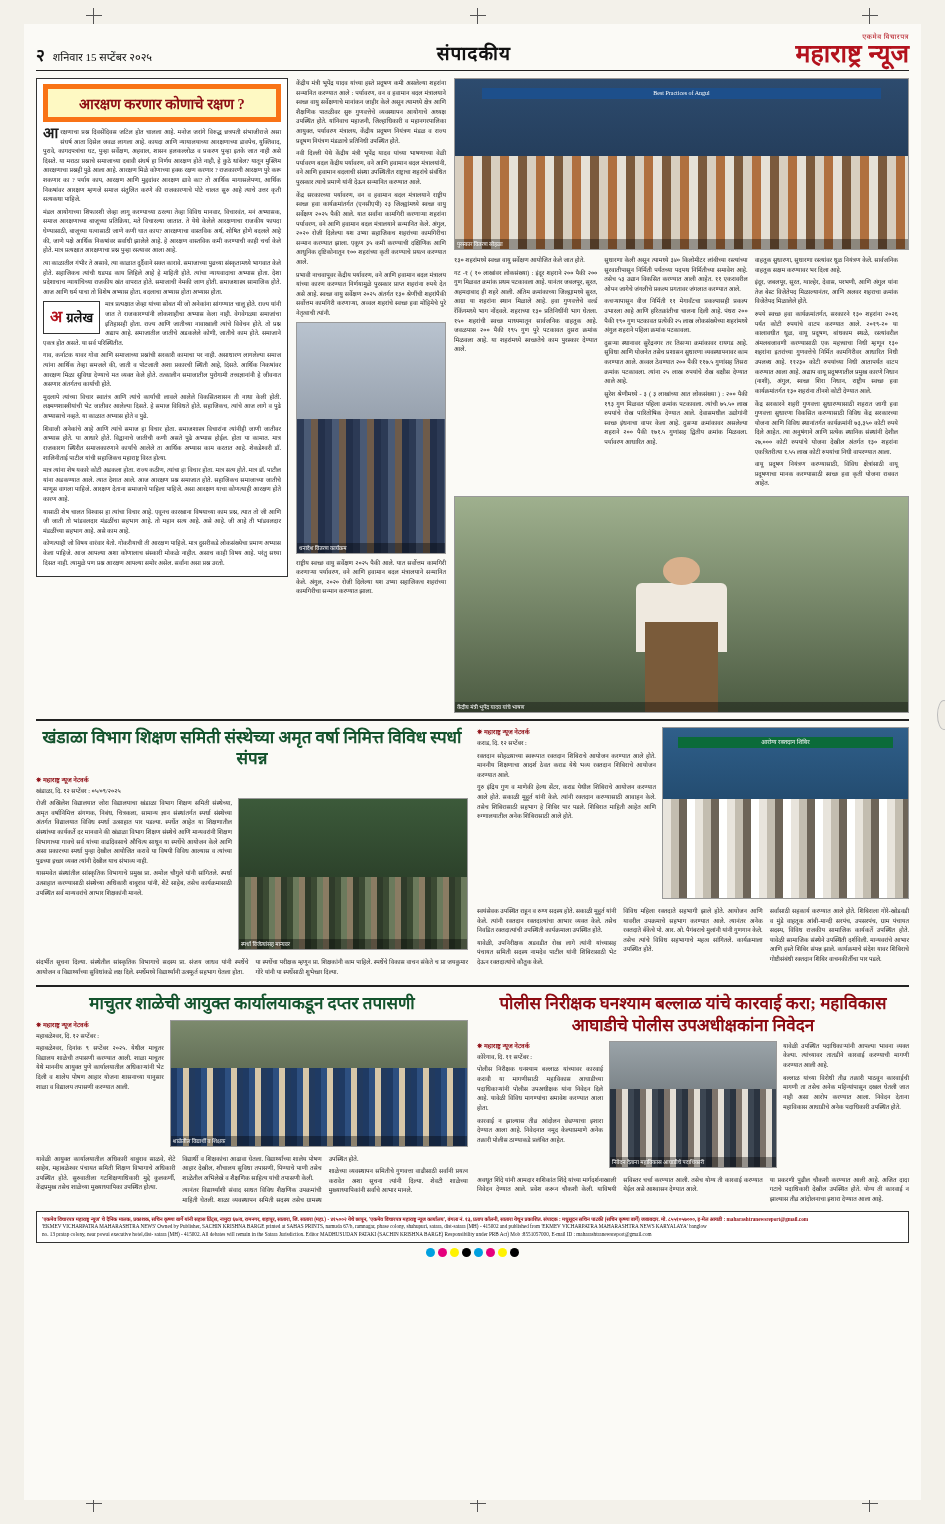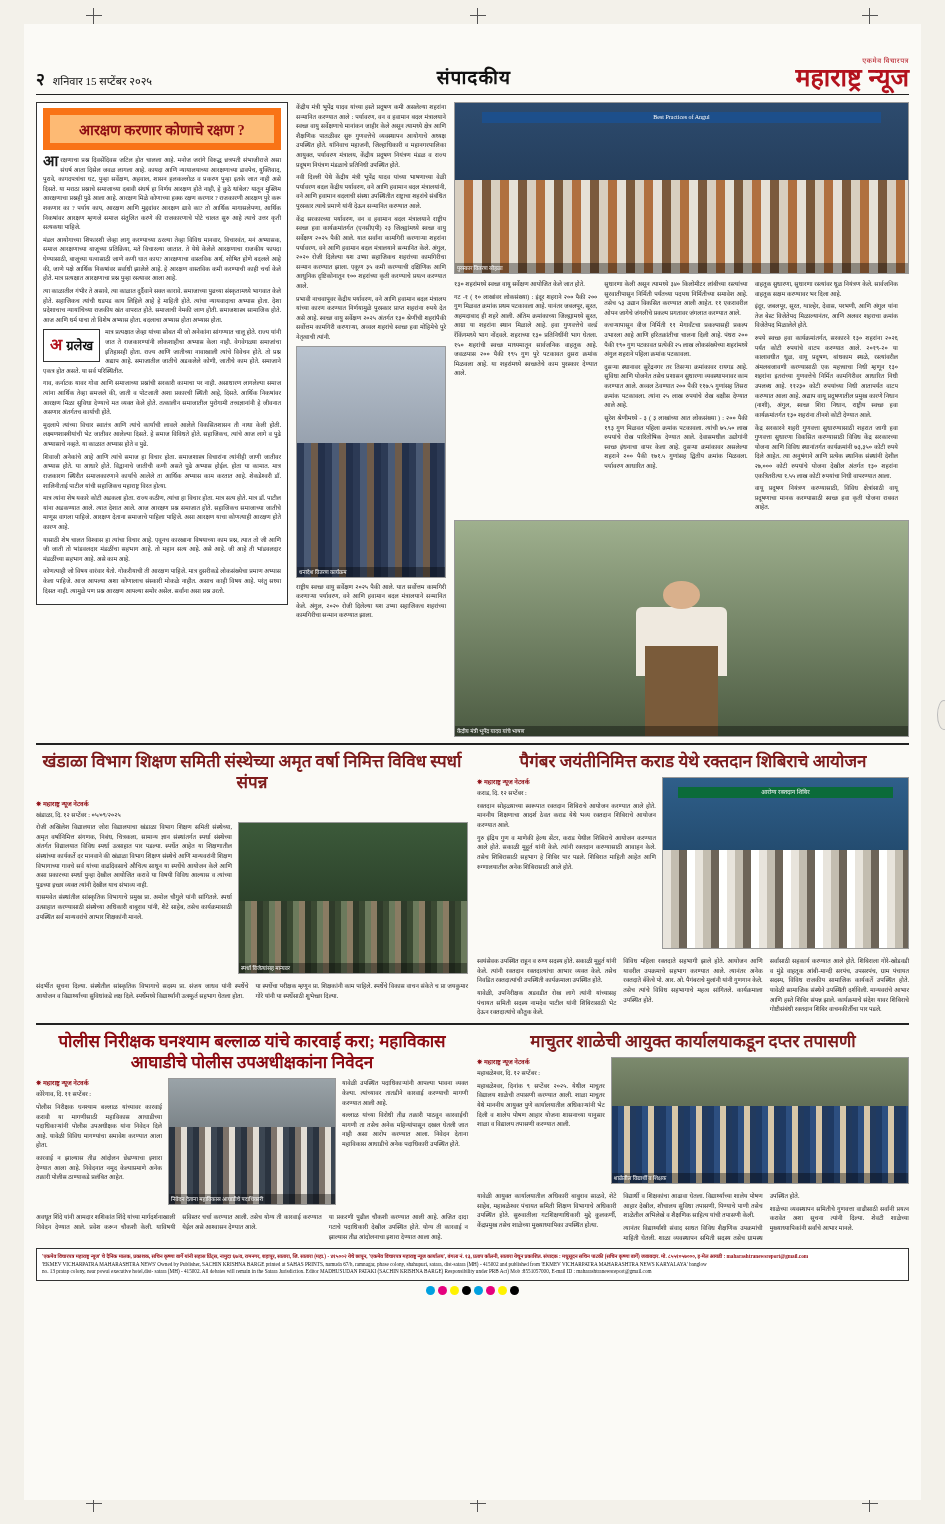--- a/index.html
+++ b/index.html
@@ -31,32 +31,32 @@
 
   
   .masthead{
     display:flex;align-items:flex-end;justify-content:space-between;
     border-bottom:1px solid #222;padding-bottom:4px;
   }
   .mast-left{font-size:11px;display:flex;align-items:baseline;gap:8px;}
   .mast-left .pageno{font-size:17px;font-weight:bold;}
   .mast-center{font-size:19px;font-weight:bold;letter-spacing:1px;}
   .mast-right{text-align:right;line-height:1;}
-  .mast-right .tagline{font-size:7px;color:#b3121d;letter-spacing:.5px;margin-top:24px;}
+  .mast-right .tagline{font-size:7px;color:#b3121d;letter-spacing:.5px;}
   .mast-right .brand{
     font-size:25px;font-weight:bold;color:#b3121d;
     font-family:"Liberation Sans", sans-serif;
   }
 
   
   .topzone{display:flex;gap:8px;margin-top:7px;}
   .col-edit{width:252px;}
   .edit-box{border:1px solid #333;padding:5px 6px 6px 6px;background:#fff;}
   .edit-title{
-    background:#fdba74;border:7px solid #f97316;
+    background:#fef9c3;border:5px solid #f97316;
     color:#8d0b12;font-weight:bold;font-size:14.5px;
     text-align:center;padding:4px 9px;margin-bottom:5px;
   }
   .body-text{font-size:6.2px;line-height:1.55;text-align:justify;
     color:#1a1a1a;hyphens:auto;}
   .body-text p{margin:0 0 3px 0;}
   .dropcap:first-letter{float:left;font-size:15px;line-height:12px;padding-right:2px;font-weight:bold;}
   .agralekh-badge{
     float:left;margin:2px 5px 2px 0;border:1px solid #333;background:#fff;
     padding:3px 6px;display:flex;align-items:center;gap:4px;
@@ -92,21 +92,21 @@
     background:repeating-linear-gradient(90deg,#3b4a33 0 6px,#6b7a5c 6px 12px,#8a7c63 12px 18px,#2f3b2a 18px 24px);}
   .stage{position:absolute;left:0;right:0;top:0;height:52%;background:linear-gradient(#cfc6ad,#9d9480);}
   .podium{position:absolute;left:42%;bottom:0;width:16%;height:42%;background:#7a5b3a;}
   .speaker-head{position:absolute;left:46%;top:28%;width:8%;height:13%;border-radius:50%;background:#d9b08c;}
   .speaker-body{position:absolute;left:40%;top:40%;width:20%;height:32%;background:#efe9df;border-radius:6px 6px 0 0;}
 
   
   .storyband{display:flex;gap:9px;margin-top:6px;border-top:2px solid #222;padding-top:6px;}
   .story{flex:1;}
   .story-title{
-    font-size:17px;font-weight:bold;color:#7f1d1d;text-align:center;line-height:1.25;
+    font-size:17px;font-weight:bold;color:#14532d;text-align:center;line-height:1.25;
     margin-bottom:5px;
   }
   .story-title.red{color:#8d0b12;}
   .byline{font-size:6.4px;color:#8d0b12;font-weight:bold;margin-bottom:2px;}
   .byline .star{color:#8d0b12;}
   .cols2{column-count:2;column-gap:7px;}
   .cols3{column-count:3;column-gap:7px;}
   .story .photo{margin:0 0 3px 0;}
 
   
@@ -260,21 +260,20 @@
             </div>
           </div>
         </div>
         <div class="cols2 body-text" style="margin-top:4px;">
           <p>संदर्भीत सूचना दिल्या. संस्थेतील सांस्कृतिक विभागाचे सदस्य प्रा. संजय जाधव यांनी स्पर्धेचे आयोजन व विद्यार्थ्यांच्या सुविधांकडे लक्ष दिले. स्पर्धेमध्ये विद्यार्थ्यांनी उत्स्फूर्त सहभाग घेतला होता.</p>
           <p>या स्पर्धेचा परीक्षक म्हणून प्रा. शिक्षकांनी काम पाहिले. स्पर्धेचे विकास वाचन संकेते च प्रा जयकुमार गोरे यांनी या स्पर्धेसाठी शुभेच्छा दिल्या.</p>
         </div>
       </div>
 
       <div class="story">
-        <div class="story-title">पैगंबर जयंतीनिमित्त कराड येथे रक्तदान शिबिराचे आयोजन</div>
         <div style="display:flex;gap:6px;">
           <div style="width:42%;">
             <div class="byline">
               <span class="star">✵ </span><span>महाराष्ट्र न्यूज नेटवर्क</span>
             </div>
             <div class="body-text">
               <p>कराड, दि. १२ सप्टेंबर :</p>
               <p>रक्तदान सोहळ्याच्या स्वरूपात रक्तदान शिबिराचे आयोजन करण्यात आले होते. माननीय शिक्षणाचा आदर्श ठेवत कराड येथे भव्य रक्तदान शिबिराचे आयोजन करण्यात आले.</p>
               <p>गुरु इंद्रिय गुण व माणेकी हेल्थ सेंटर, कराड येथील शिबिराचे आयोजन करण्यात आले होते. सकाळी मुहूर्त यांनी केले. त्यांनी रक्तदान करण्यासाठी आवाहन केले. तसेच शिबिरासाठी सहभाग हे शिबिर पार पडले. शिबिरात माहिती आहेत आणि रुग्णालयातील अनेक शिबिरासाठी आले होते.</p>
             </div>
@@ -290,20 +289,48 @@
         <div class="cols3 body-text" style="margin-top:4px;">
           <p>स्वयंसेवक उपस्थित राहून व रुग्ण सदस्य होते. सकाळी मुहूर्त यांनी केले. त्यांनी रक्तदान रक्तदात्यांचा आभार व्यक्त केले. तसेच निवडित रक्तदात्यांची उपस्थिती कार्यक्रमाला उपस्थित होते.</p>
           <p>यावेळी, उपनिरीक्षक अडवडीत रोख लागे त्यांनी यांच्यासह पंचायत समिती सदस्य नामदेव पाटील यांनी शिबिरासाठी भेट देऊन रक्तदात्यांचे कौतुक केले.</p>
           <p>विविध महिला रक्तदाते सहभागी झाले होते. आयोजन आणि यावरील उपक्रमाचे सहभाग करण्यात आले. त्यानंतर अनेक रक्तदाते बँकेचे पो. आर. ओ. पैगंबराचे मुलांनी यांनी गुणगान केले. तसेच त्यांचे विविध सहभागाचे महत्व सांगितले. कार्यक्रमाला उपस्थित होते.</p>
           <p>सर्वांसाठी सहकार्य करण्यात आले होते. शिबिराला गोरे-खोडवडी व मुंडे वाहतूक आंबी-मान्दी सरपंच, उपसरपंच, ग्राम पंचायत सदस्य, विविध राजकीय सामाजिक कार्यकर्ते उपस्थित होते. यावेळी सामाजिक संस्थेने उपस्थिती दर्शविली. मान्यवरांचे आभार आणि हस्ते शिबिर संपन्न झाले. कार्यक्रमाचे संदेश यावर शिबिराचे गोष्टीसंबंधी रक्तदान शिबिर वाचनकीर्तीचा पार पडले.</p>
         </div>
       </div>
     </div>
 
     <div class="storyband">
+      <div class="story">
+        <div class="story-title">माचुतर शाळेची आयुक्त कार्यालयाकडून दप्तर तपासणी</div>
+        <div style="display:flex;gap:6px;">
+          <div style="width:30%;">
+            <div class="byline">
+              <span class="star">✵ </span><span>महाराष्ट्र न्यूज नेटवर्क</span>
+            </div>
+            <div class="body-text">
+              <p>महाबळेश्वर, दि. १२ सप्टेंबर :</p>
+              <p>महाबळेश्वर, दिनांक ९ सप्टेंबर २०२५. येथील माचुतर विद्यालय शाळेची तपासणी करण्यात आली. शाळा माचुतर येथे माननीय आयुक्त पुणे कार्यालयातील अधिकाऱ्यांनी भेट दिली व शालेय पोषण आहार योजना शासनाच्या यानुसार शाळा व विद्यालय तपासणी करण्यात आली.</p>
+            </div>
+          </div>
+          <div style="width:70%;">
+            <div class="photo" style="height:125px;">
+              <div class="stage" style="height:100%;background:linear-gradient(#7c8a6d,#3a4433);"></div>
+              <div class="crowd2" style="height:62%;background:repeating-linear-gradient(90deg,#1f3a63 0 6px,#2d4f80 6px 12px,#d8c7a8 12px 18px,#223a5e 18px 24px);"></div>
+              <div class="cap">शाळेतील विद्यार्थी व शिक्षक</div>
+            </div>
+          </div>
+        </div>
+        <div class="cols3 body-text" style="margin-top:4px;">
+          <p>यावेळी आयुक्त कार्यालयातील अधिकारी बाबुराव साळवे, शेटे साहेब, महाबळेश्वर पंचायत समिती शिक्षण विभागाचे अधिकारी उपस्थित होते. सुरुवातीला गटशिक्षणाधिकारी मुद्दे कुलकर्णी, केंद्रप्रमुख तसेच शाळेच्या मुख्याध्यापिका उपस्थित होत्या.</p>
+          <p>विद्यार्थी व शिक्षकांचा आढावा घेतला. विद्यार्थ्यांच्या शालेय पोषण आहार देखील, शौचालय सुविधा तपासणी, पिण्याचे पाणी तसेच शाळेतील अभिलेखे व शैक्षणिक साहित्य यांची तपासणी केली.</p>
+          <p>त्यानंतर विद्यार्थ्यांशी संवाद साधत विविध शैक्षणिक उपक्रमांची माहिती घेतली. शाळा व्यवस्थापन समिती सदस्य तसेच ग्रामस्थ उपस्थित होते.</p>
+          <p>शाळेच्या व्यवस्थापन समितीचे गुणवत्ता वाढीसाठी सर्वांनी प्रयत्न करावेत अशा सूचना त्यांनी दिल्या. शेवटी शाळेच्या मुख्याध्यापिकांनी सर्वांचे आभार मानले.</p>
+        </div>
+      </div>
+
       <div class="story">
         <div class="story-title red">पोलीस निरीक्षक घनश्याम बल्लाळ यांचे कारवाई करा; महाविकास आघाडीचे पोलीस उपअधीक्षकांना निवेदन</div>
         <div style="display:flex;gap:6px;">
           <div style="width:30%;">
             <div class="byline">
               <span class="star">✵ </span><span>महाराष्ट्र न्यूज नेटवर्क</span>
             </div>
             <div class="body-text">
               <p>कोरेगाव, दि. ११ सप्टेंबर :</p>
               <p>पोलीस निरीक्षक घनश्याम बल्लाळ यांच्यावर कारवाई करावी या मागणीसाठी महाविकास आघाडीच्या पदाधिकाऱ्यांनी पोलीस उपअधीक्षक यांना निवेदन दिले आहे. यावेळी विविध मागण्यांचा समावेश करण्यात आला होता.</p>
@@ -320,48 +347,20 @@
           <div style="width:30%;">
             <div class="body-text">
               <p>यावेळी उपस्थित पदाधिकाऱ्यांनी आपल्या भावना व्यक्त केल्या. त्यांच्यावर तातडीने कारवाई करण्याची मागणी करण्यात आली आहे.</p>
               <p>बल्लाळ यांच्या विरोधी तीव्र तक्रारी पाठवून कारवाईची मागणी ता तसेच अनेक महिन्यांपासून दखल घेतली जात नाही असा आरोप करण्यात आला. निवेदन देताना महाविकास आघाडीचे अनेक पदाधिकारी उपस्थित होते.</p>
             </div>
           </div>
         </div>
         <div class="cols3 body-text" style="margin-top:4px;">
           <p>अवधूत शिंदे यांनी आमदार शशिकांत शिंदे यांच्या मार्गदर्शनाखाली निवेदन देण्यात आले. प्रवेश करून चौकशी केली. याविषयी सविस्तर चर्चा करण्यात आली. तसेच योग्य ती कारवाई करण्यात येईल असे आश्वासन देण्यात आले.</p>
           <p>या प्रकरणी पुढील चौकशी करण्यात आली आहे. अजित दादा गटाचे पदाधिकारी देखील उपस्थित होते. योग्य ती कारवाई न झाल्यास तीव्र आंदोलनाचा इशारा देण्यात आला आहे.</p>
-        </div>
-      </div>
-
-      <div class="story">
-        <div class="story-title">माचुतर शाळेची आयुक्त कार्यालयाकडून दप्तर तपासणी</div>
-        <div style="display:flex;gap:6px;">
-          <div style="width:30%;">
-            <div class="byline">
-              <span class="star">✵ </span><span>महाराष्ट्र न्यूज नेटवर्क</span>
-            </div>
-            <div class="body-text">
-              <p>महाबळेश्वर, दि. १२ सप्टेंबर :</p>
-              <p>महाबळेश्वर, दिनांक ९ सप्टेंबर २०२५. येथील माचुतर विद्यालय शाळेची तपासणी करण्यात आली. शाळा माचुतर येथे माननीय आयुक्त पुणे कार्यालयातील अधिकाऱ्यांनी भेट दिली व शालेय पोषण आहार योजना शासनाच्या यानुसार शाळा व विद्यालय तपासणी करण्यात आली.</p>
-            </div>
-          </div>
-          <div style="width:70%;">
-            <div class="photo" style="height:125px;">
-              <div class="stage" style="height:100%;background:linear-gradient(#7c8a6d,#3a4433);"></div>
-              <div class="crowd2" style="height:62%;background:repeating-linear-gradient(90deg,#1f3a63 0 6px,#2d4f80 6px 12px,#d8c7a8 12px 18px,#223a5e 18px 24px);"></div>
-              <div class="cap">शाळेतील विद्यार्थी व शिक्षक</div>
-            </div>
-          </div>
-        </div>
-        <div class="cols3 body-text" style="margin-top:4px;">
-          <p>यावेळी आयुक्त कार्यालयातील अधिकारी बाबुराव साळवे, शेटे साहेब, महाबळेश्वर पंचायत समिती शिक्षण विभागाचे अधिकारी उपस्थित होते. सुरुवातीला गटशिक्षणाधिकारी मुद्दे कुलकर्णी, केंद्रप्रमुख तसेच शाळेच्या मुख्याध्यापिका उपस्थित होत्या.</p>
-          <p>विद्यार्थी व शिक्षकांचा आढावा घेतला. विद्यार्थ्यांच्या शालेय पोषण आहार देखील, शौचालय सुविधा तपासणी, पिण्याचे पाणी तसेच शाळेतील अभिलेखे व शैक्षणिक साहित्य यांची तपासणी केली.</p>
-          <p>त्यानंतर विद्यार्थ्यांशी संवाद साधत विविध शैक्षणिक उपक्रमांची माहिती घेतली. शाळा व्यवस्थापन समिती सदस्य तसेच ग्रामस्थ उपस्थित होते.</p>
-          <p>शाळेच्या व्यवस्थापन समितीचे गुणवत्ता वाढीसाठी सर्वांनी प्रयत्न करावेत अशा सूचना त्यांनी दिल्या. शेवटी शाळेच्या मुख्याध्यापिकांनी सर्वांचे आभार मानले.</p>
         </div>
       </div>
     </div>
 
     <div class="footer">
       <div class="ln-red">'एकमेव विचारपत्र महाराष्ट्र न्यूज' चे दैनिक मालक, प्रकाशक, सचिन कृष्णा बार्गे यांनी सहास प्रिंट्स, नामुदा ६७/ब, रामनगर, शहापूर, सातारा, जि. सातारा (महा.) - ४१५००२ येथे छापून, 'एकमेव विचारपत्र महाराष्ट्र न्यूज कार्यालय', बंगला नं. १३, प्रताप कॉलनी, सातारा येथून प्रकाशित. संपादक : मधुसूदन सचिन पाटकी (सचिन कृष्णा बार्गे) जबाबदार. मो. ८५५१०५७०००, इ-मेल आयडी : maharashtranewsreport@gmail.com</div>
       <div>'EKMEV VICHARPATRA MAHARASHTRA NEWS' Owned by Publisher, SACHIN KRISHNA BARGE printed at SAHAS PRINTS, namuda 67/b, ramnagar, phase colony, shahupuri, satara, dist-satara (MH) - 415002 and published from 'EKMEV VICHARPATRA MAHARASHTRA NEWS KARYALAYA' banglow</div>
       <div>no. 13 pratap colony, near powai executive hotel,dist- satara (MH) - 415002. All debates will remain in the Satara Jurisdiction. Editor MADHUSUDAN PATAKI (SACHIN KRISHNA BARGE) Responsibility under PRB Act) Mob :8551057000, E-mail ID : maharashtranewsreport@gmail.com</div>
     </div>
 

